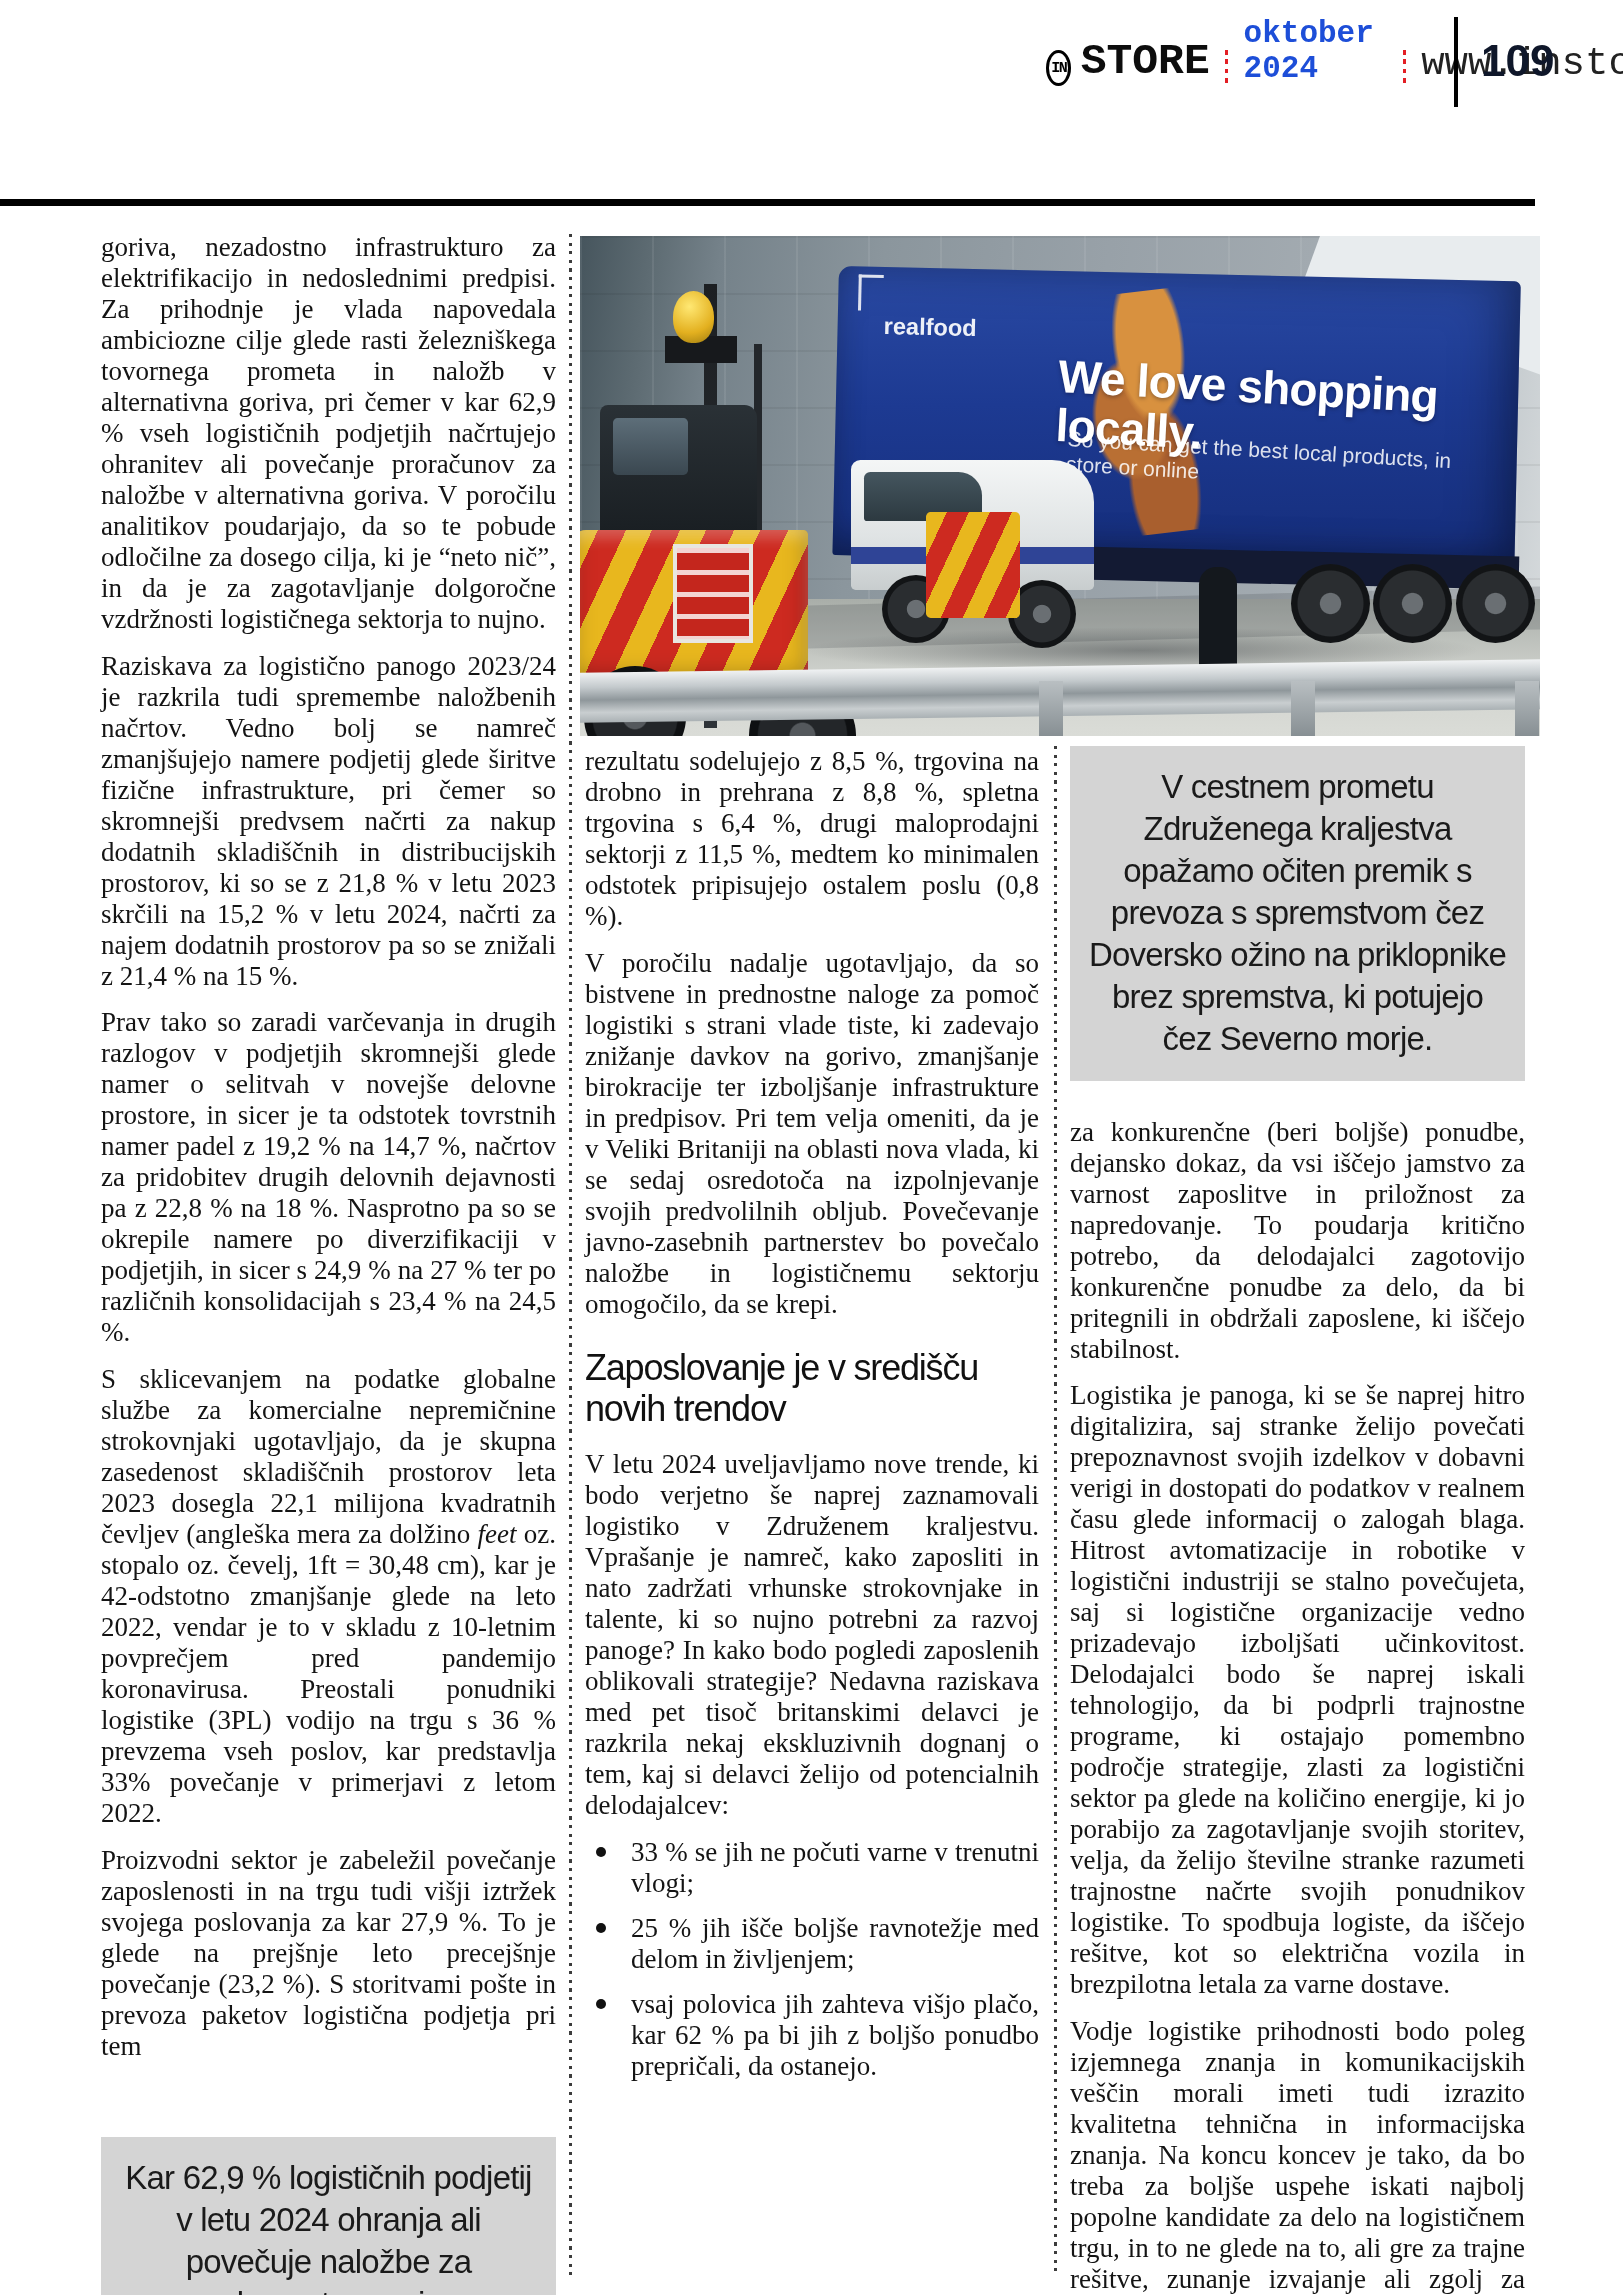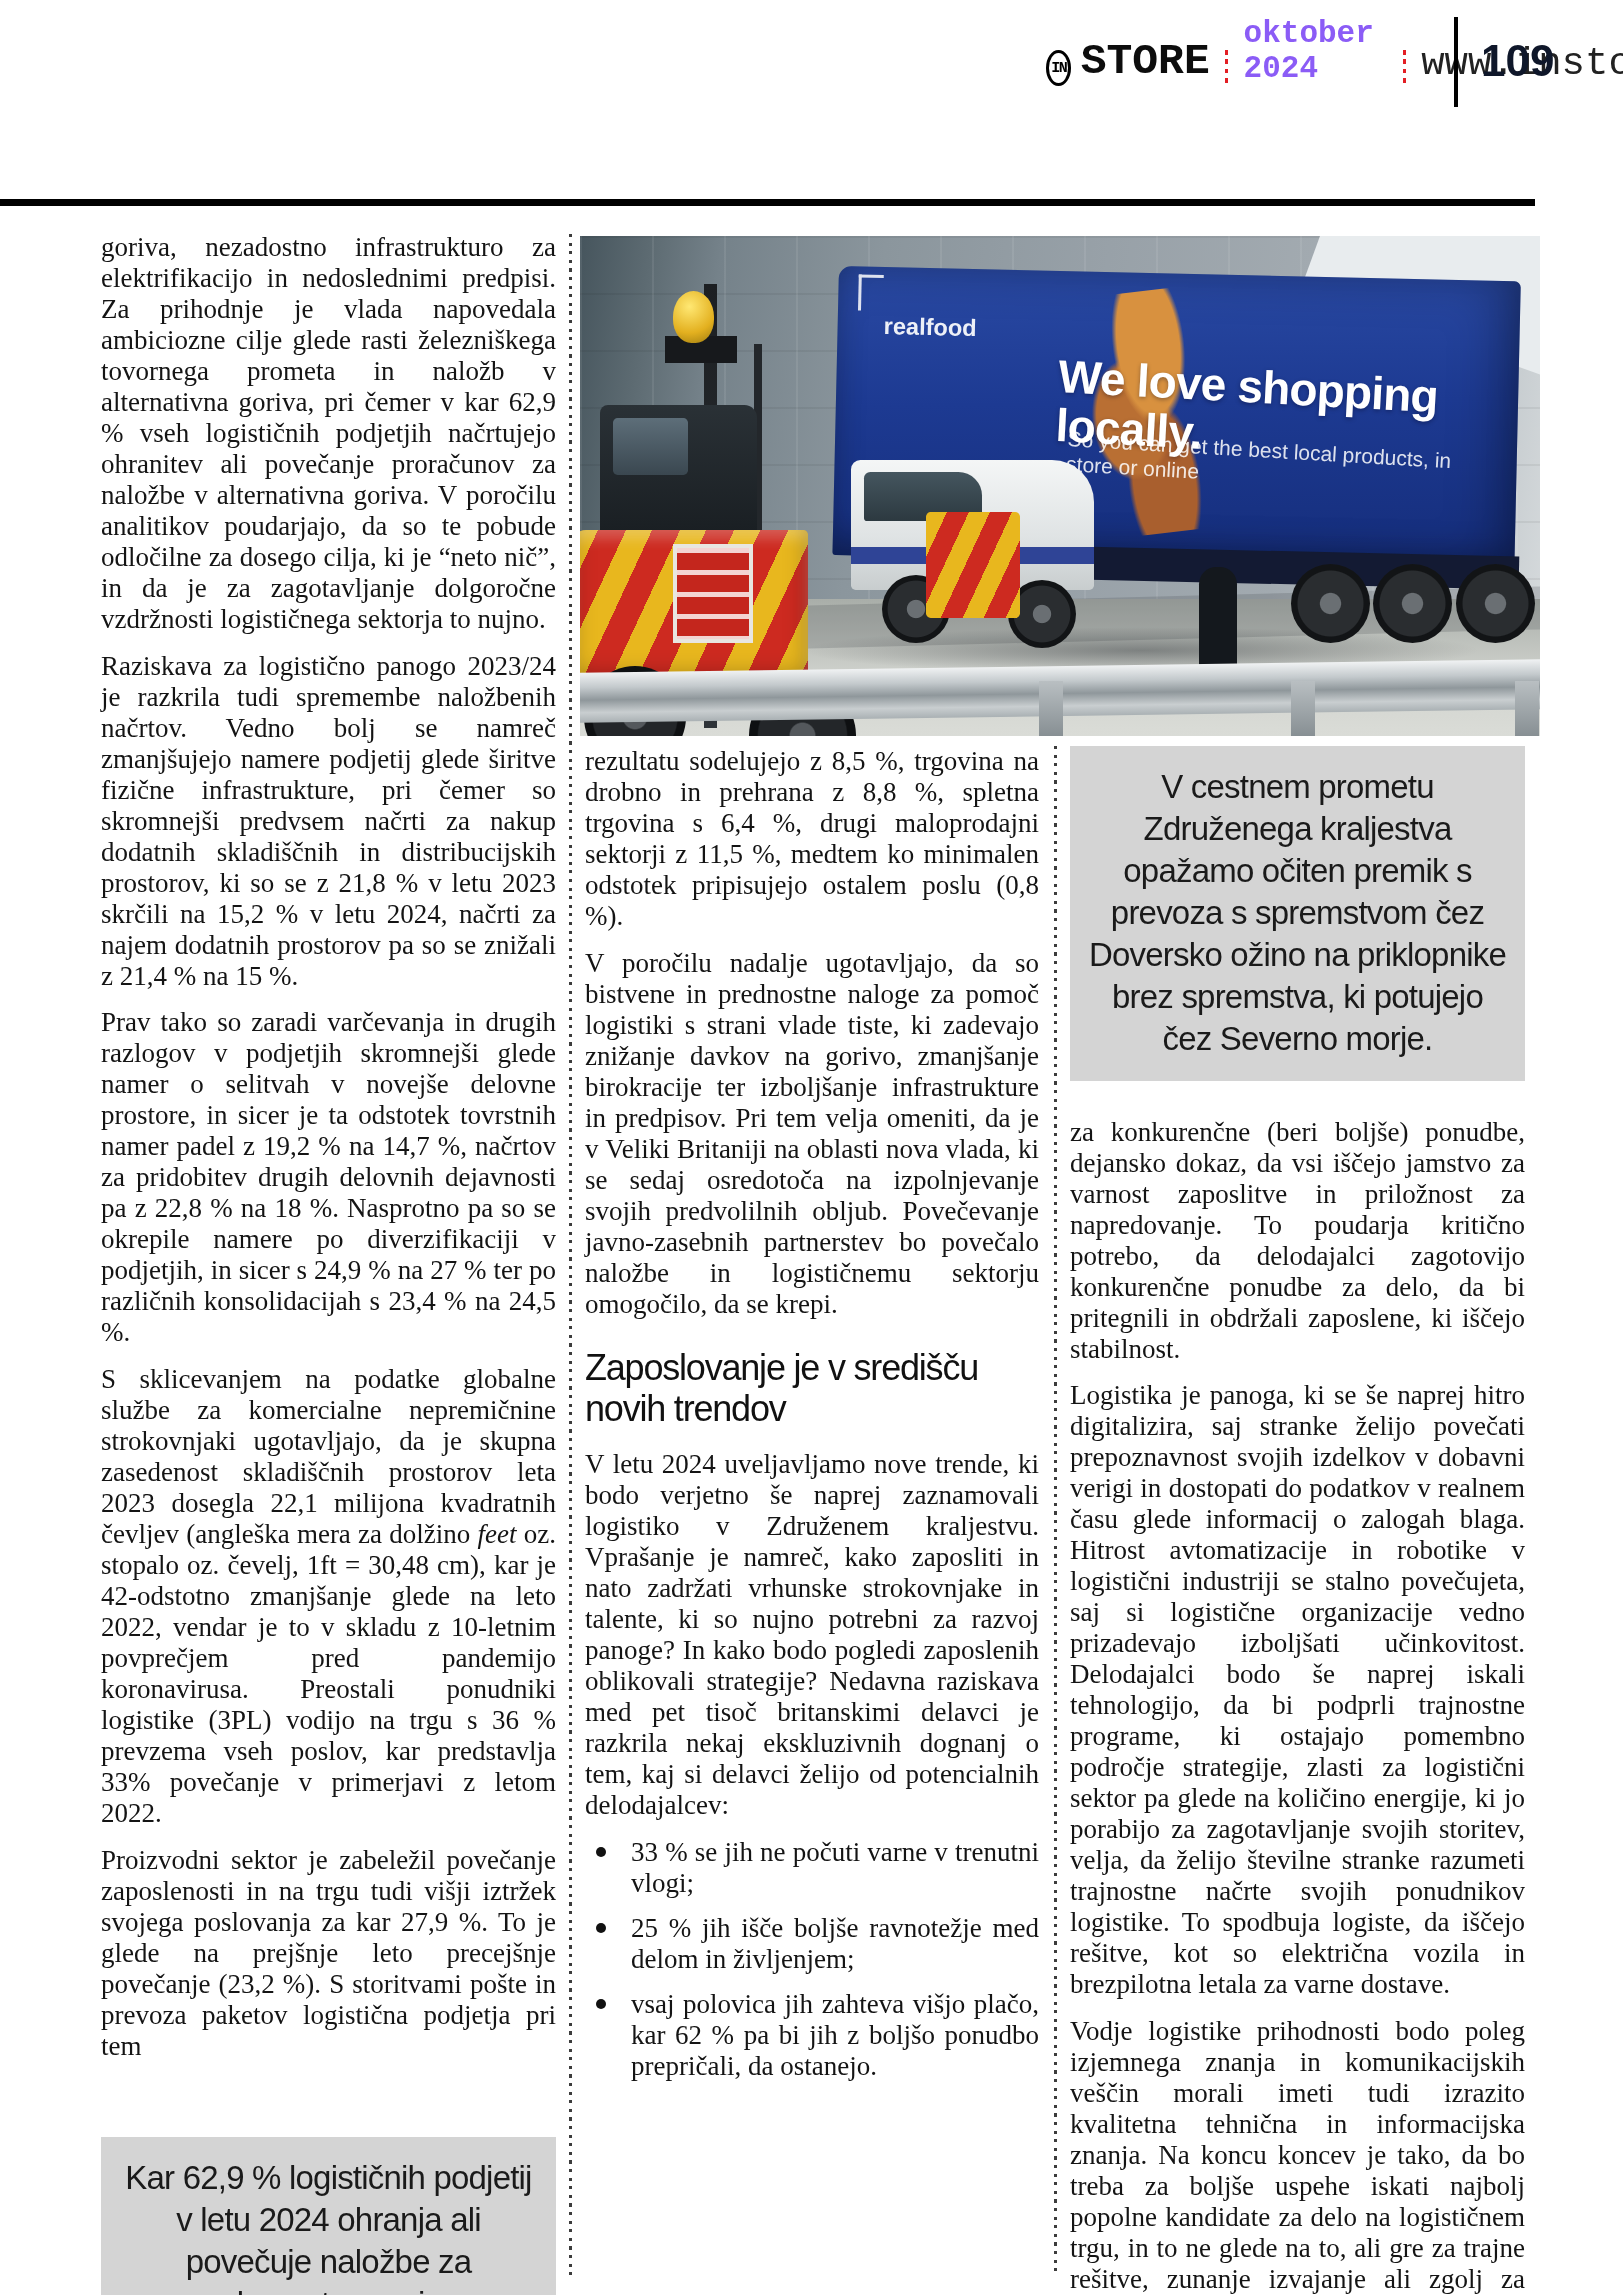--- a/index.html
+++ b/index.html
@@ -6,21 +6,21 @@
   body{
     width:1623px;height:2295px;position:relative;background:#ffffff;
     font-family:"Liberation Serif","DejaVu Serif",serif;color:#141414;
     overflow:hidden;
   }
   
   .masthead{position:absolute;top:39px;left:1046px;height:47px;display:flex;align-items:flex-end;font-family:Liberation Mono, monospace;}
   .logo-circle{width:30px;height:30px;border:3.1px solid #000;border-radius:50%;display:flex;align-items:center;justify-content:center;font-weight:bold;font-size:15px;letter-spacing:-1.6px;color:#000;margin-right:9.4px;}
   .logo-text{font-weight:bold;font-size:43px;letter-spacing:0;color:#0d0d0d;}
   .dotsep{width:3.9px;height:36px;margin:0 15.7px;background:repeating-linear-gradient(to bottom,#e31e24 0 4.7px,transparent 4.7px 9.4px);}
-  .issue{font-weight:bold;font-size:31px;color:#8b5cf6;}
+  .issue{font-weight:bold;font-size:31px;color:#1d4ed8;}
   .website{font-size:39px;color:#222;}
   .pagenum-divider{position:absolute;left:1454px;top:17.3px;width:3.9px;height:90px;background:#000;}
   .page-number{position:absolute;left:1481px;top:36px;font-family:"Liberation Sans","DejaVu Sans",sans-serif;font-weight:bold;font-size:44px;color:#0f172a;}
   .header-rule{position:absolute;left:0;top:199px;width:1535px;height:7px;background:#000;}
 
   
   .col{position:absolute;width:455px;}
   .col1{left:101px;top:232px;}
   .col2{left:585px;top:746px;width:454px;}
   .col3{left:1070px;top:746px;}

